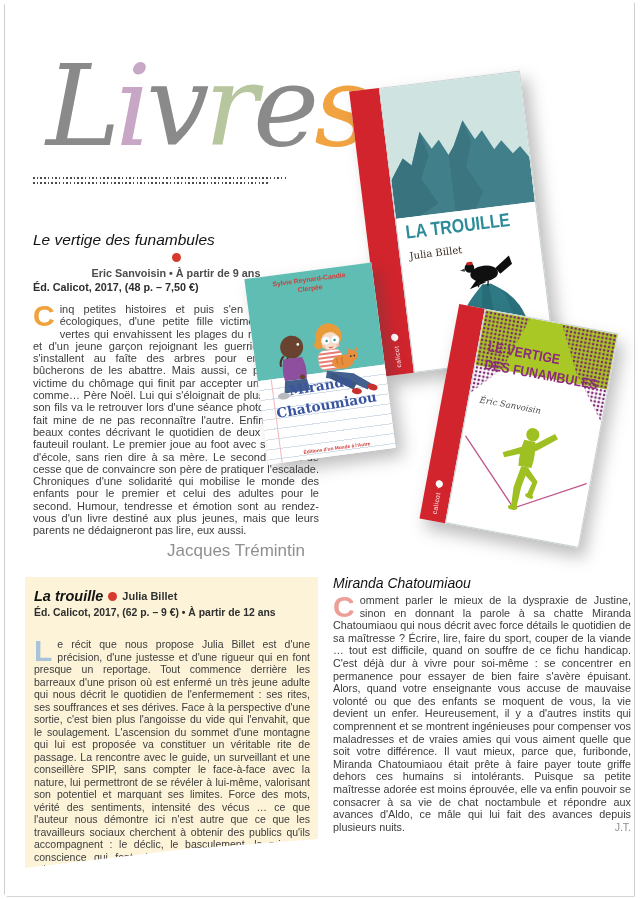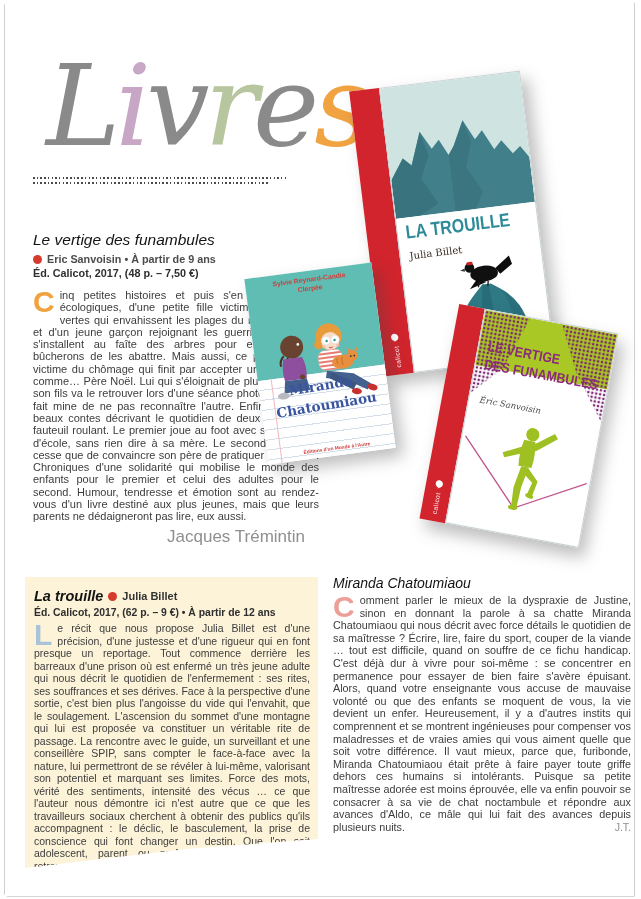--- a/index.html
+++ b/index.html
@@ -14,40 +14,40 @@
   .masthead{position:absolute;left:46px;top:50px;font-family:"DejaVu Serif",serif;
             font-style:italic;font-size:112px;line-height:1;letter-spacing:-5px;white-space:nowrap;}
   .ml-gray{color:#8a8a8a}.ml-pink{color:#c7a7c5}.ml-green{color:#b7c69e}.ml-orange{color:#f1a341}
   .dotrule{position:absolute;height:2px;
            background:repeating-linear-gradient(90deg,#4a4a4a 0 1.5px,transparent 1.5px 3.7px);}
   .dr1{left:33px;top:177px;width:253px;}
   .dr2{left:33px;top:182px;width:235px;}
 
   
   .a-title{margin:0 0 4px;font-style:italic;font-weight:normal;font-size:15.5px;color:#131313;}
-  .byline{display:flex;align-items:center;gap:5px;margin:0 0 2px;font-size:10.8px;font-weight:bold;color:#4c4c4c;}
+  .byline{display:flex;align-items:center;gap:5px;margin:0 0 2px;font-size:10.8px;font-weight:bold;color:#4c4c4c;flex-direction:column;}
   .reddot{width:9px;height:9px;border-radius:50%;background:#d63a2d;flex:0 0 auto;}
   .edition{margin:0 0 10px;font-size:10.8px;font-weight:bold;color:#2e2e2e;}
   .body-text{margin:0;font-size:11px;line-height:12.3px;text-align:justify;color:#3c3c3c;}
   .dropcap{float:left;font-weight:bold;font-size:30px;line-height:24px;margin:1px 5px 0 0;}
   .dc-orange{color:#f0a23e}.dc-blue{color:#a9c3d9}.dc-pink{color:#eb9f96}
   .sig-block{margin-top:4px;padding-right:14px;text-align:right;font-size:17px;color:#8f8f8f;}
   .sig-inline{color:#9fb6c9;margin-left:7px;font-size:10.5px;}
   .sig-float{float:right;color:#8f8f8f;font-size:10.5px;}
 
   .article-1{position:absolute;left:33px;top:231px;width:286px;}
 
   
   .box-trouille{position:absolute;left:25px;top:577px;width:293px;height:291px;background:#fcf3d9;
       clip-path:polygon(0 0,100% 0,100% 90%,55% 93.5%,0 100%);
       padding:11px 8px 0 9px;box-sizing:border-box;}
   .bt-head{display:flex;align-items:center;gap:5px;margin:0 0 3px;}
   .bt-title{font-style:italic;font-weight:bold;font-size:14.5px;color:#131313;}
   .bt-author{font-weight:bold;font-size:11px;color:#333;}
-  .box-trouille .edition{margin-bottom:4px;font-size:10.4px;}
+  .box-trouille .edition{margin-bottom:20px;font-size:10.4px;}
   .box-trouille .body-text{font-size:10.5px;line-height:12.5px;}
 
   .article-3{position:absolute;left:333px;top:575px;width:298px;}
   .article-3 .a-title{font-size:14px;margin-bottom:3px;}
   .article-3 .edition{font-size:10.4px;margin-bottom:9px;}
   .article-3 .body-text{font-size:10.8px;line-height:12.6px;}
 
   
   .footer{position:absolute;right:20px;top:862px;font-size:9.5px;font-weight:bold;color:#4b4443;white-space:nowrap;}
   .footer .issue{color:#ef7f84;margin-left:3px;}

